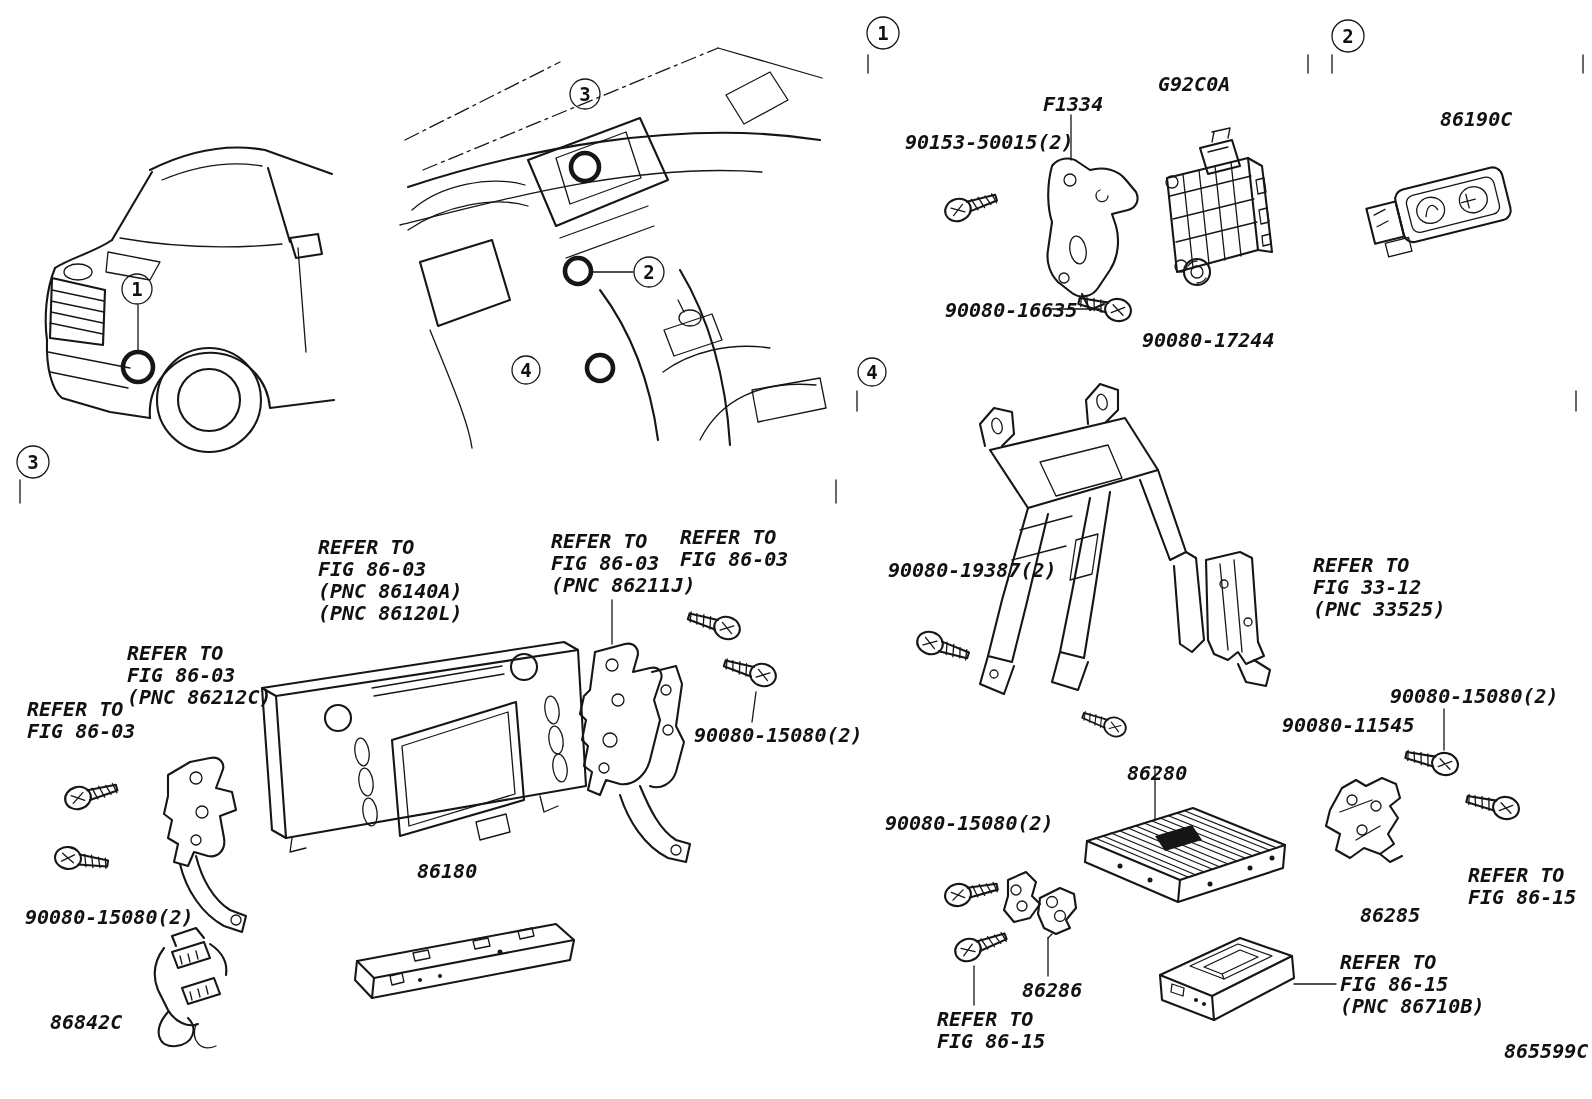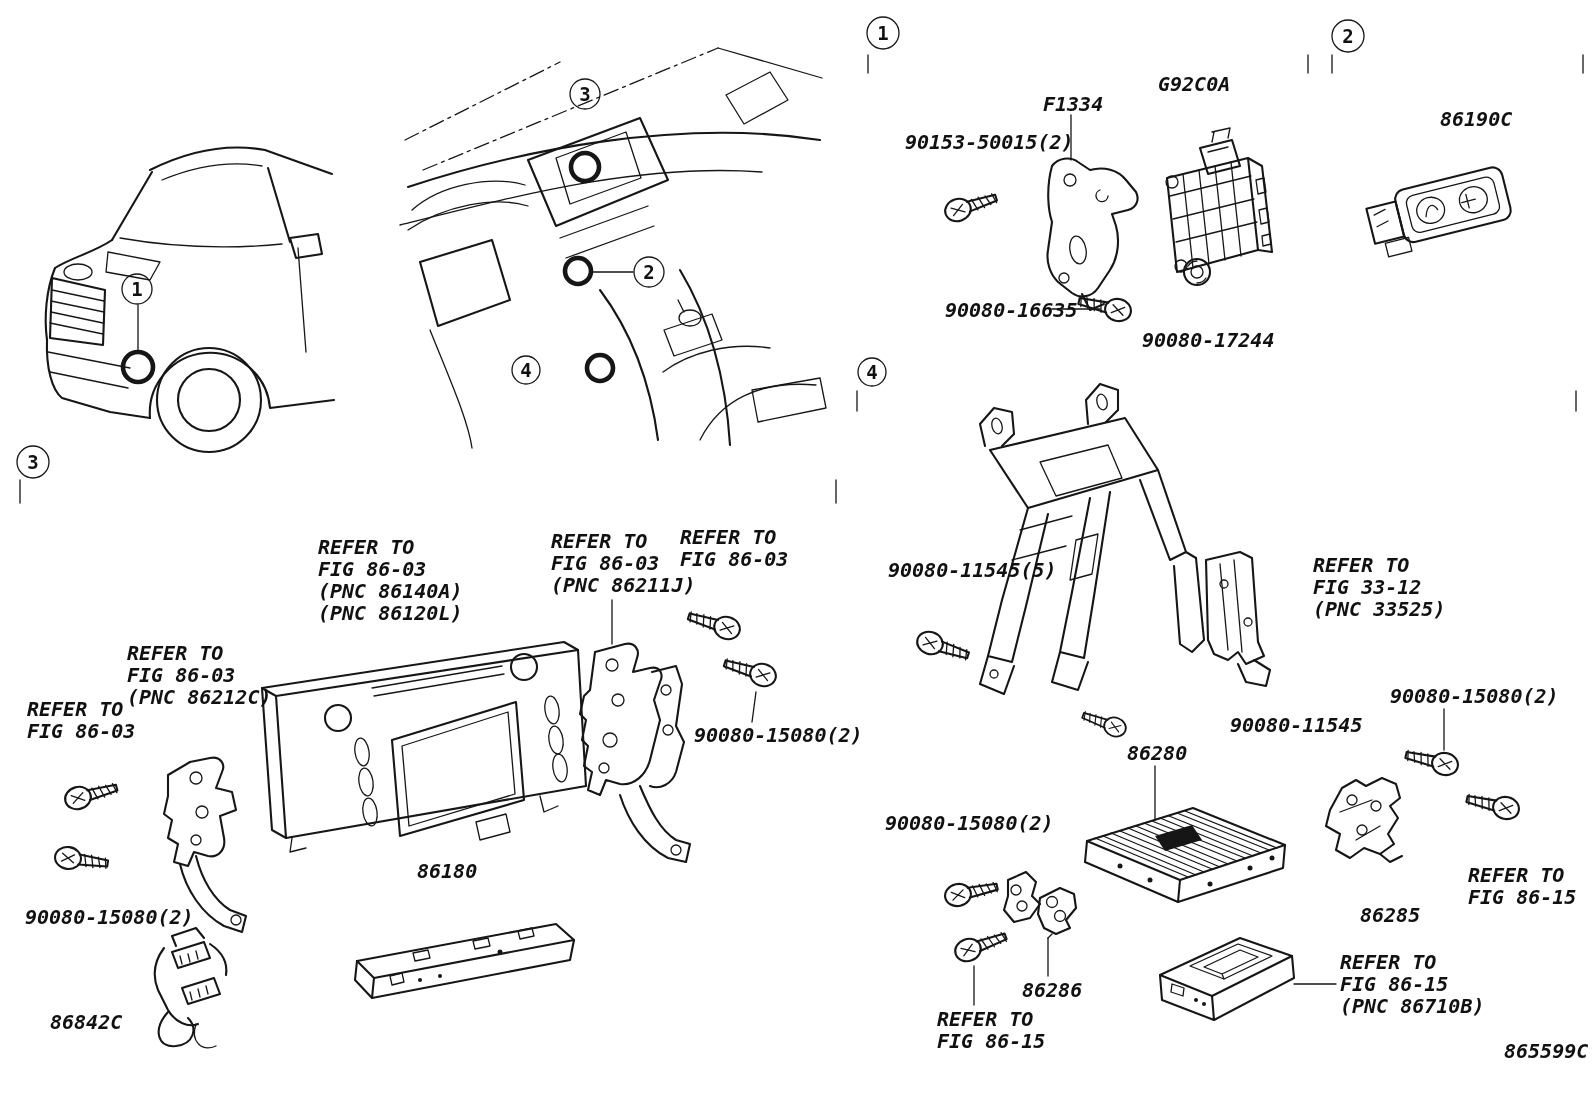--- a/index.html
+++ b/index.html
@@ -352,27 +352,27 @@
   </g>
 </svg>
 
   <div class="lbl" style="left:1043px;top:93px">F1334</div>
   <div class="lbl" style="left:1158px;top:73px">G92C0A</div>
   <div class="lbl" style="left:905px;top:131px">90153-50015(2)</div>
   <div class="lbl" style="left:945px;top:299px">90080-16635</div>
   <div class="lbl" style="left:1142px;top:329px">90080-17244</div>
   <div class="lbl" style="left:1440px;top:108px">86190C</div>
 
-  <div class="lbl" style="left:888px;top:559px">90080-11545(5)</div>
+  <div class="lbl" style="left:888px;top:559px">90080-19387(2)</div>
   <div class="lbl" style="left:1313px;top:554px">REFER TO
 FIG 33-12
 (PNC 33525)</div>
-  <div class="lbl" style="left:1230px;top:714px">90080-11545</div>
+  <div class="lbl" style="left:1282px;top:714px">90080-11545</div>
   <div class="lbl" style="left:1390px;top:685px">90080-15080(2)</div>
-  <div class="lbl" style="left:1127px;top:742px">86280</div>
+  <div class="lbl" style="left:1127px;top:762px">86280</div>
   <div class="lbl" style="left:885px;top:812px">90080-15080(2)</div>
   <div class="lbl" style="left:1360px;top:904px">86285</div>
   <div class="lbl" style="left:1468px;top:864px">REFER TO
 FIG 86-15</div>
   <div class="lbl" style="left:1022px;top:979px">86286</div>
   <div class="lbl" style="left:937px;top:1008px">REFER TO
 FIG 86-15</div>
   <div class="lbl" style="left:1340px;top:951px">REFER TO
 FIG 86-15
 (PNC 86710B)</div>

